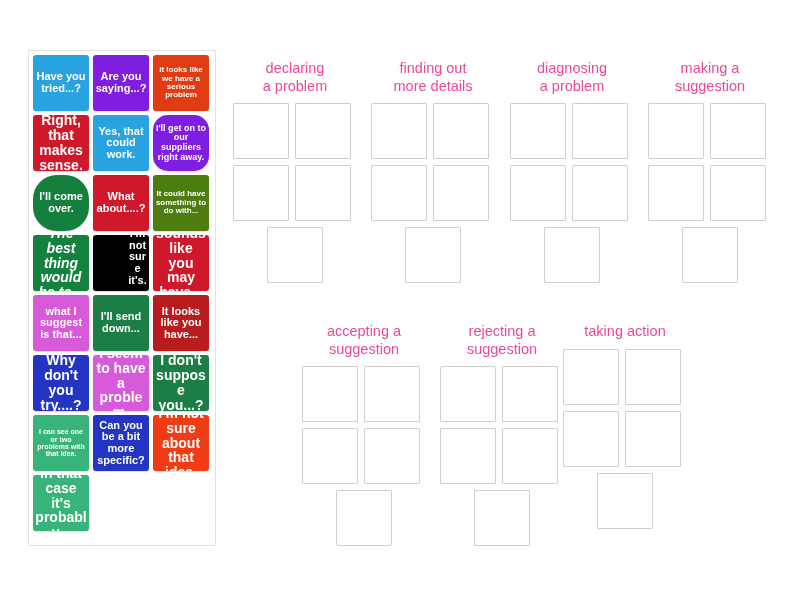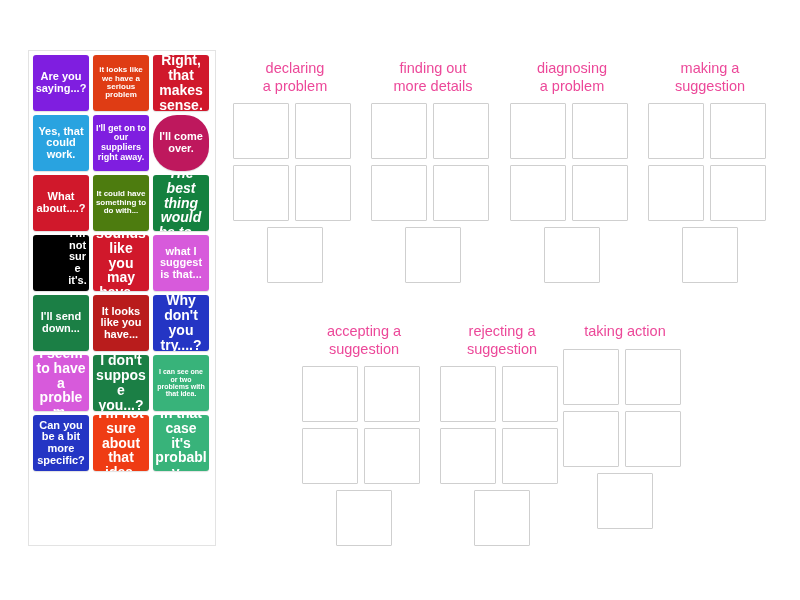--- a/index.html
+++ b/index.html
@@ -49,21 +49,21 @@
     line-height: 1.06;
     padding: 2px;
     overflow: hidden;
     word-break: break-word;
     cursor: grab;
     box-shadow: 0 1px 1px rgba(0,0,0,0.12);
     -webkit-font-smoothing: antialiased;
   }
   .tile.fs-11 { font-size: 11px; }
   .tile.fs-10 { font-size: 14px; }
-  .tile.fs-9  { font-size: 9px; }
+  .tile.fs-9  { font-size: 9px; border-radius: 15px; }
   .tile.fs-8  { font-size: 8px; }
   .tile.fs-7  { font-size: 7px; }
 
   
   .group {
     position: absolute;
     width: 124px;
   }
   .group-title {
     text-align: center;
@@ -103,26 +103,27 @@
   
   #group-4 { left: 302px; top: 323px; }
   #group-5 { left: 440px; top: 323px; }
   #group-6 { left: 563px; top: 323px; }
 </style>
 </head>
 <body>
 
 <div id="tile-tray">
   <div id="tile-grid">
+      <div class="tile fs-11" style="background: rgb(41, 163, 224);">Have you tried...?</div>
       <div class="tile fs-11" style="background: rgb(127, 30, 224);">Are you saying...?</div>
       <div class="tile fs-8" style="background: rgb(223, 60, 20);">it looks like we have a serious problem</div>
       <div class="tile fs-10" style="background: rgb(208, 24, 43);">Right, that makes sense.</div>
       <div class="tile fs-11" style="background: rgb(41, 163, 224);">Yes, that could work.</div>
       <div class="tile fs-9" style="background: rgb(127, 30, 224);">I'll get on to our suppliers right away.</div>
-      <div class="tile fs-11" style="background: #be185d; border-radius: 24px;">I'll come over.</div>
+      <div class="tile fs-11" style="background: #15803d; border-radius: 24px;">I'll come over.</div>
       <div class="tile fs-11" style="background: rgb(208, 24, 43);">What about....?</div>
       <div class="tile fs-8" style="background: #4d7c0f;">It could have something to do with...</div>
       <div class="tile fs-10" style="background: rgb(20, 129, 63); font-style: italic;">The best thing would be to...</div>
       <div class="tile fs-11" style="background: #000000; padding-left: 35px;">I'm not sure it's....</div>
       <div class="tile fs-10" style="background: rgb(208, 24, 43);">sounds like you may have...</div>
       <div class="tile fs-11" style="background: rgb(215, 90, 219);">what I suggest is that...</div>
       <div class="tile fs-11" style="background: rgb(27, 127, 69);">I'll send down...</div>
       <div class="tile fs-11" style="background: #b91c1c;">It looks like you have...</div>
       <div class="tile fs-10" style="background: rgb(36, 53, 196);">Why don't you try....?</div>
       <div class="tile fs-10" style="background: rgb(215, 90, 219);">I seem to have a problem.</div>

